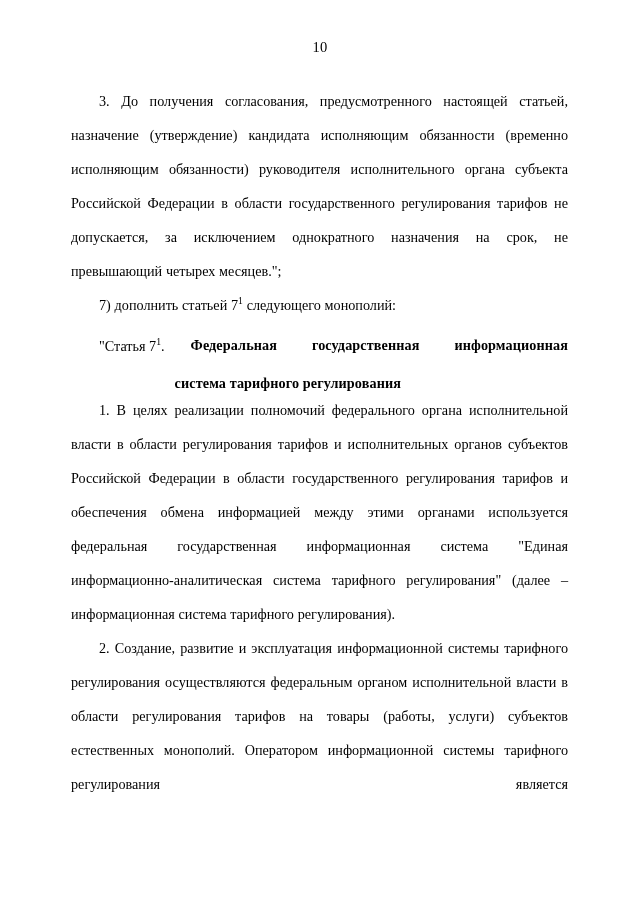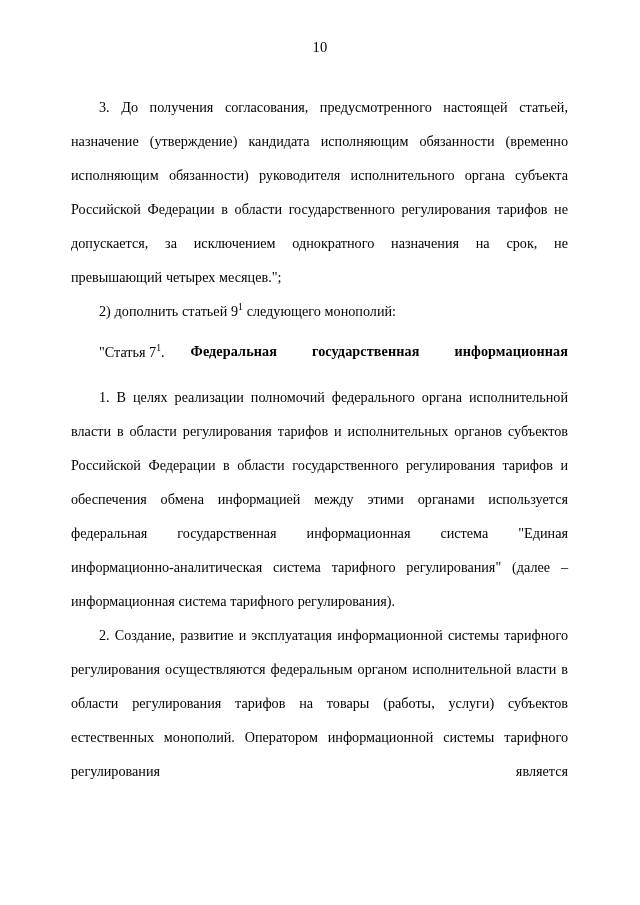--- a/index.html
+++ b/index.html
@@ -25,21 +25,21 @@
     left: 0;
     width: 640px;
     text-align: center;
     font-size: 14.5px;
     line-height: 1;
     letter-spacing: 0.3px;
   }
   .content {
     position: absolute;
     left: 71px;
-    top: 90px;
+    top: 84px;
     width: 497px;
   }
   p.para {
     margin: 0;
     font-size: 14.2px;
     line-height: 34px;
     text-align: justify;
     text-justify: inter-word;
     text-indent: 28px;
     word-spacing: 0.2px;
@@ -98,29 +98,30 @@
 
 <div class="page">
 
   <div class="page-number" id="page-number-el">10</div>
 
   <div class="content">
 
     <p class="para">3. До получения согласования, предусмотренного настоящей статьей, назначение (утверждение) кандидата исполняющим обязанности (временно исполняющим обязанности) руководителя исполнительного органа субъекта Российской Федерации в области государственного регулирования тарифов не допускается, за исключением однократного назначения на срок, не превышающий четырех месяцев.";</p>
 
     <p class="para">
-      <span>2) дополнить статьей 9</span><sup class="sup">1</sup><span> следующего монополий:</span>
+      <span>7) дополнить статьей 7</span><sup class="sup">1</sup><span> следующего монополий:</span>
     </p>
 
     <div class="spacer-heading"></div>
 
     <div class="article-heading">
       <div class="art-label"><span>"Статья 7</span><sup class="sup">1</sup><span>.</span></div>
       <div class="art-title">
         <span class="ln just">Федеральная государственная информационная</span>
+        <span class="ln">система тарифного регулирования</span>
       </div>
     </div>
 
     <p class="para">1. В целях реализации полномочий федерального органа исполнительной власти в области регулирования тарифов и исполнительных органов субъектов Российской Федерации в области государственного регулирования тарифов и обеспечения обмена информацией между этими органами используется федеральная государственная информационная система "Единая информационно-аналитическая система тарифного регулирования" (далее – информационная система тарифного регулирования).</p>
 
     <p class="para">2. Создание, развитие и эксплуатация информационной системы тарифного регулирования осуществляются федеральным органом исполнительной власти в области регулирования тарифов на товары (работы, услуги) субъектов естественных монополий. Оператором информационной системы тарифного регулирования является<span class="fill"></span></p>
 
   </div>
 </div>
 

